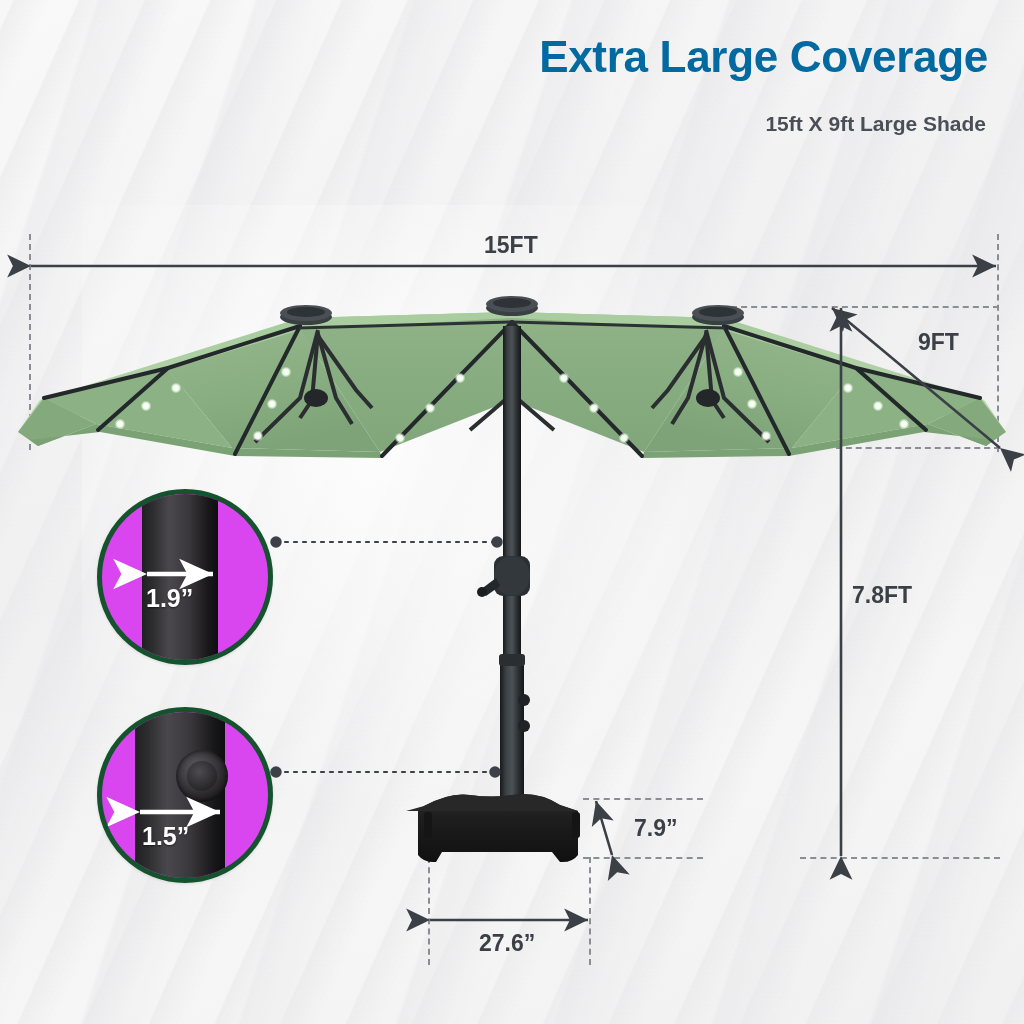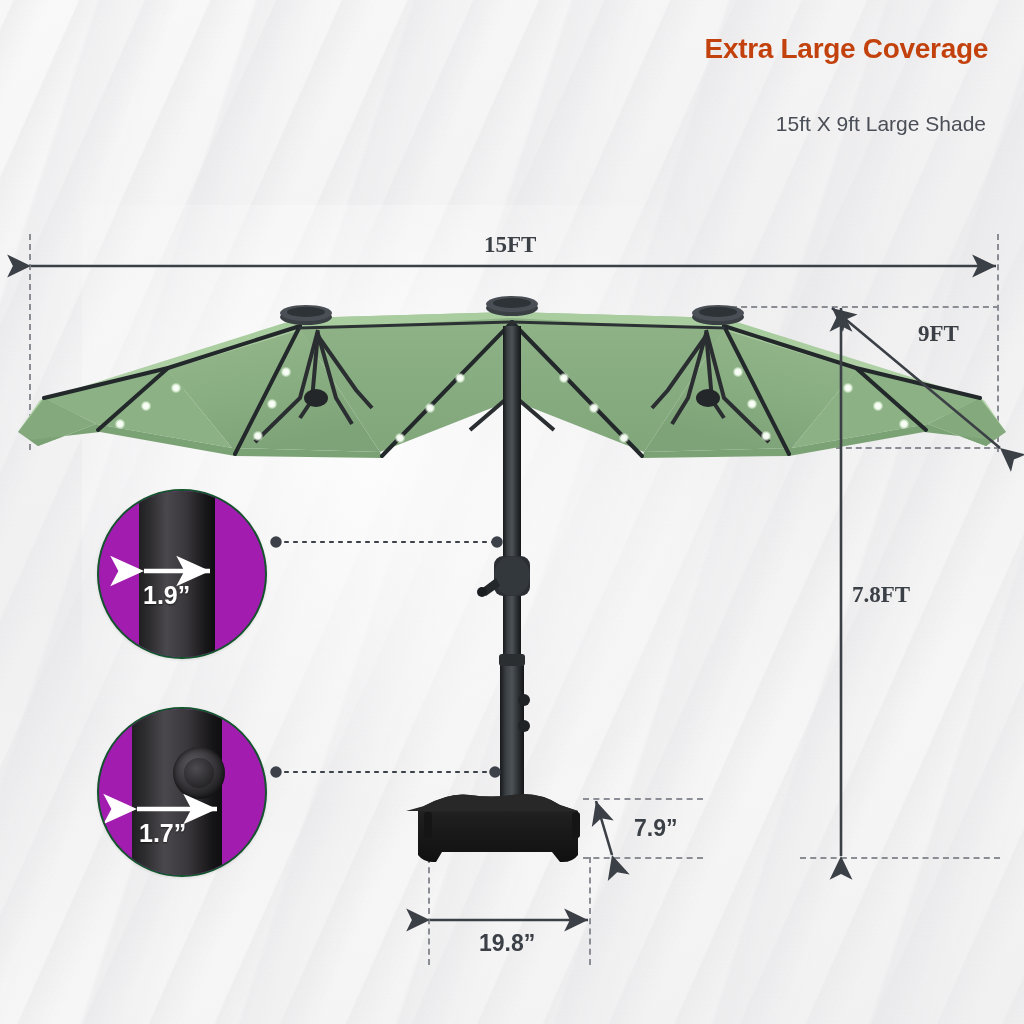--- a/index.html
+++ b/index.html
@@ -18,43 +18,43 @@
       repeating-linear-gradient(114deg, rgba(255,255,255,0) 0px, rgba(255,255,255,0) 26px, rgba(232,232,234,.55) 28px, rgba(255,255,255,0) 60px),
       repeating-linear-gradient(108deg, rgba(248,248,249,0) 0px, rgba(248,248,249,0) 70px, rgba(228,228,231,.40) 74px, rgba(248,248,249,0) 150px),
       linear-gradient(160deg,#fbfbfb 0%,#f0f0f1 45%,#f6f6f6 70%,#eeeeef 100%);
     filter:blur(.4px);
   }
   .bg-glow{position:absolute;left:8%;top:20%;width:70%;height:60%;
     background:radial-gradient(ellipse at 40% 40%, rgba(255,255,255,.85), rgba(255,255,255,0) 70%);}
 
   
   .title{position:absolute;right:36px;top:34px;
-    font-size:28px;font-weight:bold;color:#c2410c;letter-spacing:-.3px;
+    font-size:44px;font-weight:bold;color:#0369a1;letter-spacing:-.3px;
     text-align:right;line-height:1.06;white-space:nowrap;}
   .subtitle{position:absolute;right:38px;top:112px;
-    font-size:21px;color:#4a4e56;font-weight:normal;white-space:nowrap;text-align:right;}
+    font-size:21px;color:#4a4e56;font-weight:bold;white-space:nowrap;text-align:right;}
 
   
   .vdash{position:absolute;width:0;border-left:2px dashed #8a8d94;}
   .hdash{position:absolute;height:0;border-top:2px dashed #8a8d94;}
 
   
   .dimlabel{position:absolute;font-weight:bold;color:#3b3f46;white-space:nowrap;}
-  .d-ft{font-size:23px;font-family:Liberation Serif, serif;}
+  .d-ft{font-size:23px;}
   .d-in{font-size:23px;}
 
   
   .ov{position:absolute;left:0;top:0;width:1024px;height:1024px;pointer-events:none;}
 
   
   .umb{position:absolute;left:0;top:0;width:1024px;height:1024px;}
 
   
   .callout{position:absolute;border-radius:50%;
-    background:#a21caf;border:2px solid #14532d;overflow:hidden;
+    background:#d946ef;border:5px solid #14532d;overflow:hidden;
     box-shadow:0 1px 3px rgba(0,0,0,.10);}
   .co-pole{position:absolute;top:-6px;bottom:-6px;
     background:linear-gradient(90deg,#201f21 0%,#2d2c2f 14%,#4a484c 36%,#39373b 62%,#171618 88%,#0e0d0f 100%);}
   .co-text{position:absolute;color:#fff;font-weight:bold;font-size:25px;
     text-shadow:0 1px 2px rgba(0,0,0,.55);white-space:nowrap;}
   .knob{position:absolute;border-radius:50%;
     background:radial-gradient(circle at 38% 33%, #5a585d 0%, #38363a 45%, #1d1c1f 78%, #121113 100%);
     box-shadow:inset 0 0 6px rgba(0,0,0,.8);}
   .knob:after{content:"";position:absolute;left:22%;top:22%;width:56%;height:56%;
     border-radius:50%;background:radial-gradient(circle at 40% 35%, #4d4b50, #272629 70%);}
@@ -257,27 +257,27 @@
     <line x1="612" y1="855" x2="596" y2="801" stroke="#3b3f46" stroke-width="2.6" marker-start="url(#aS)" marker-end="url(#aE)"></line>
 
     <line x1="430" y1="920" x2="588" y2="920" stroke="#3b3f46" stroke-width="2.6" marker-start="url(#aS)" marker-end="url(#aE)"></line>
 
     <line x1="276" y1="542" x2="497" y2="542" stroke="#3c4049" stroke-width="2.2" stroke-dasharray="3 6" stroke-linecap="round" marker-start="url(#dotS)" marker-end="url(#dotS)"></line>
     <line x1="276" y1="772" x2="495" y2="772" stroke="#3c4049" stroke-width="2.2" stroke-dasharray="3 6" stroke-linecap="round" marker-start="url(#dotS)" marker-end="url(#dotS)"></line>
   </svg>
 
   <div class="dimlabel d-ft" style="left:484px;top:232px;">15FT</div>
 
-  <div class="dimlabel d-ft" style="left:918px;top:321px;">9FT</div>
+  <div class="dimlabel d-ft" style="left:918px;top:329px;">9FT</div>
 
   <div class="dimlabel d-ft" style="left:852px;top:570px;margin-top:12px;">7.8FT</div>
 
   <div class="dimlabel d-in" style="left:634px;top:815px;">7.9”</div>
 
-  <div class="dimlabel d-in" style="left:479px;top:930px;">19.8”</div>
+  <div class="dimlabel d-in" style="left:479px;top:930px;">27.6”</div>
 
   <div class="callout" style="left:97px;top:489px;width:166px;height:166px;">
     <div class="co-pole" style="left:40px;width:76px;"></div>
     <svg viewBox="0 0 166 166" style="position:absolute;left:0;top:0;width:166px;height:166px;">
       <defs>
         <marker id="wS" viewBox="0 0 12 12" refX="10" refY="6" markerWidth="9" markerHeight="9" orient="auto">
           <path d="M10,6 L0,1.5 L2.4,6 L0,10.5 Z" fill="#ffffff"></path>
         </marker>
       </defs>
       <line x1="45" y1="80" x2="111" y2="80" stroke="#ffffff" stroke-width="4.5" marker-start="url(#wS)" marker-end="url(#wS)"></line>
@@ -289,16 +289,16 @@
     <div class="co-pole" style="left:33px;width:90px;"></div>
     <div class="knob" style="left:74px;top:38px;width:52px;height:52px;"></div>
     <svg viewBox="0 0 166 166" style="position:absolute;left:0;top:0;width:166px;height:166px;">
       <defs>
         <marker id="wS2" viewBox="0 0 12 12" refX="10" refY="6" markerWidth="9" markerHeight="9" orient="auto">
           <path d="M10,6 L0,1.5 L2.4,6 L0,10.5 Z" fill="#ffffff"></path>
         </marker>
       </defs>
       <line x1="38" y1="100" x2="118" y2="100" stroke="#ffffff" stroke-width="4.5" marker-start="url(#wS2)" marker-end="url(#wS2)"></line>
     </svg>
-    <div class="co-text" style="left:40px;top:110px;">1.7”</div>
+    <div class="co-text" style="left:40px;top:110px;">1.5”</div>
   </div>
 
 </div>
 
 </body></html>

